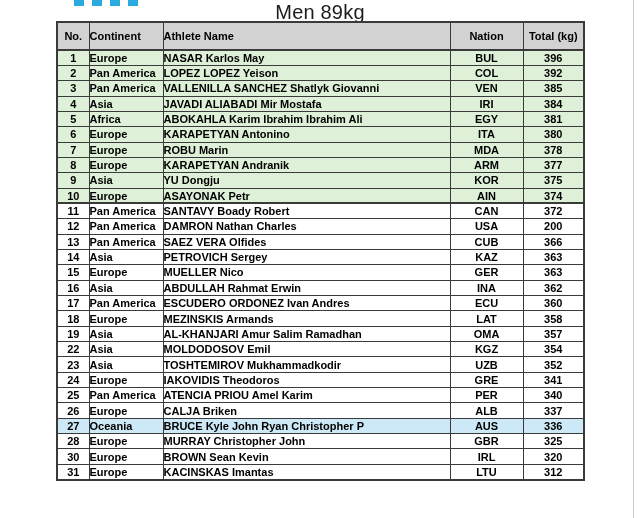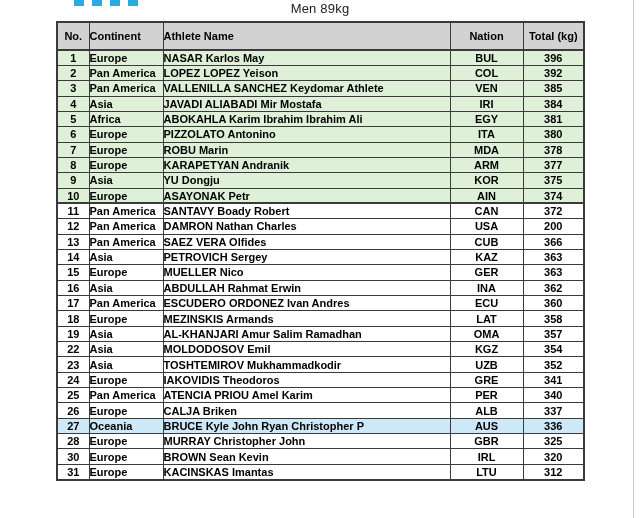--- a/index.html
+++ b/index.html
@@ -28,21 +28,21 @@
     height: 6px;
     margin-right: 8px;
     background: var(--logo-blue, #29abe2);
   }
   .title {
     position: absolute;
     top: 1px;
     left: 0;
     width: 100%;
     text-align: center;
-    font-size: 13px;
+    font-size: 20px;
     font-weight: 400;
     color: #1c1c1c;
     letter-spacing: 0.2px;
   }
   table.rankings {
     position: absolute;
     top: 21px;
     left: 56px;
     width: 527px;
     border-collapse: collapse;
@@ -126,42 +126,42 @@
         <tr class="green">
           <td class="ac">2</td>
           <td class="al">Pan America</td>
           <td class="al">LOPEZ LOPEZ Yeison</td>
           <td class="ac">COL</td>
           <td class="ac">392</td>
         </tr>
         <tr class="green">
           <td class="ac">3</td>
           <td class="al">Pan America</td>
-          <td class="al">VALLENILLA SANCHEZ Keydomar Athlete</td>
+          <td class="al">VALLENILLA SANCHEZ Shatlyk Giovanni</td>
           <td class="ac">VEN</td>
           <td class="ac">385</td>
         </tr>
         <tr class="green">
           <td class="ac">4</td>
           <td class="al">Asia</td>
           <td class="al">JAVADI ALIABADI Mir Mostafa</td>
           <td class="ac">IRI</td>
           <td class="ac">384</td>
         </tr>
         <tr class="green">
           <td class="ac">5</td>
           <td class="al">Africa</td>
           <td class="al">ABOKAHLA Karim Ibrahim Ibrahim Ali</td>
           <td class="ac">EGY</td>
           <td class="ac">381</td>
         </tr>
         <tr class="green">
           <td class="ac">6</td>
           <td class="al">Europe</td>
-          <td class="al">PIZZOLATO Antonino</td>
+          <td class="al">KARAPETYAN Antonino</td>
           <td class="ac">ITA</td>
           <td class="ac">380</td>
         </tr>
         <tr class="green">
           <td class="ac">7</td>
           <td class="al">Europe</td>
           <td class="al">ROBU Marin</td>
           <td class="ac">MDA</td>
           <td class="ac">378</td>
         </tr>

